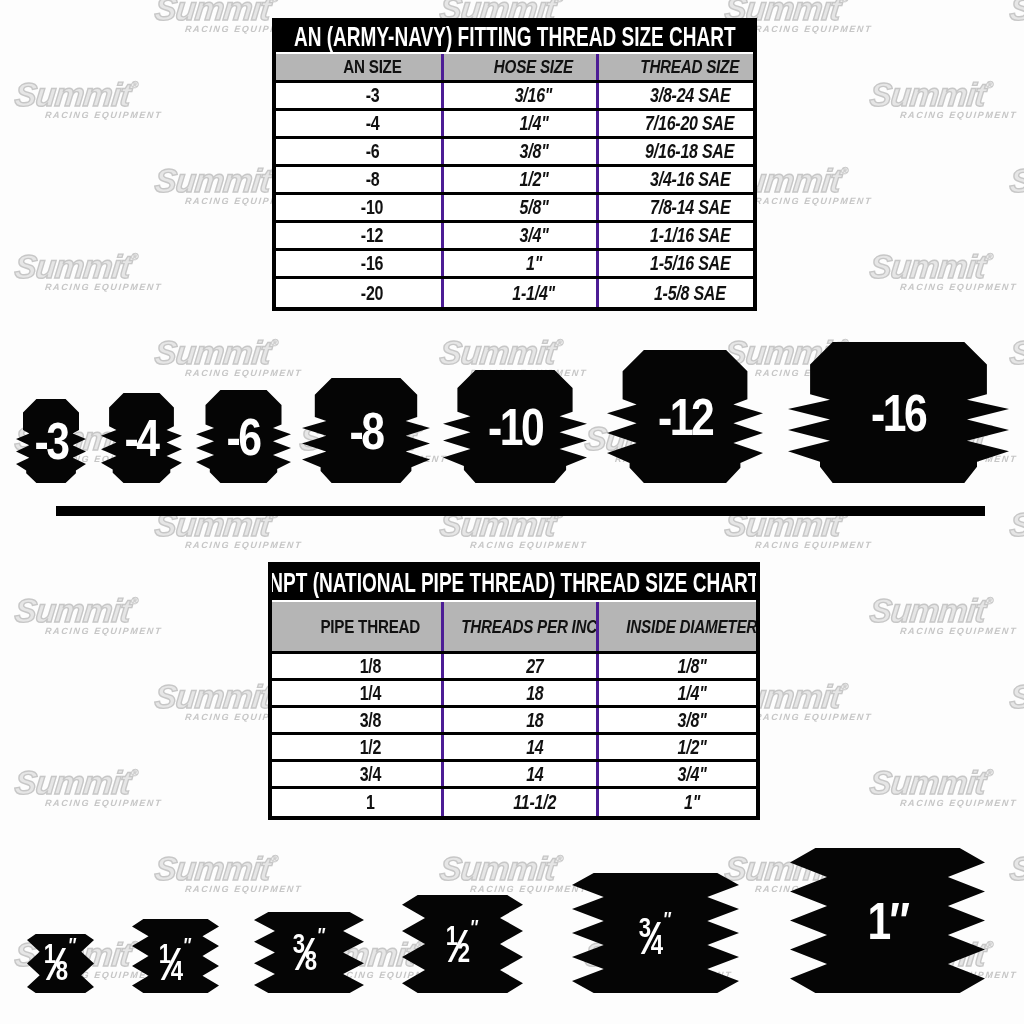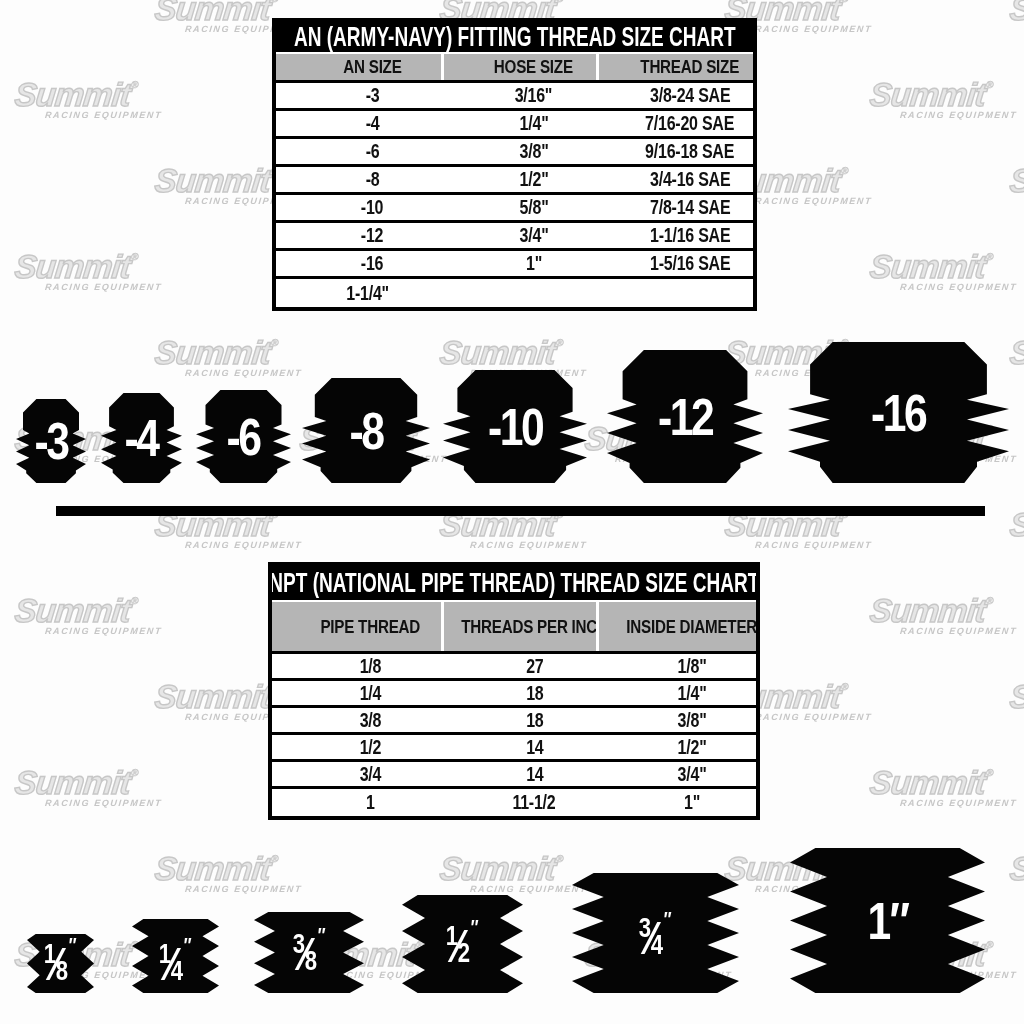--- a/index.html
+++ b/index.html
@@ -33,21 +33,21 @@
   #an-table .t-head{height:29px;}
   #npt-table .t-head{height:52px;}
   .t-row{display:flex;border-bottom:3px solid #000;background:#fff;box-sizing:border-box;}
   #an-table .t-row{height:28px;}
   #npt-table .t-row{height:27px;}
   .t-row:last-child{border-bottom:none;}
   .t-cell{
     display:flex;align-items:center;justify-content:center;overflow:hidden;
     box-sizing:border-box;color:#111;padding-left:28px;
   }
-  .t-cell + .t-cell{border-left:3px solid #ffffff;}
+  .t-cell + .t-cell{border-left:3px solid #4c1d95;font-style:italic;}
   .t-cell span{display:inline-block;white-space:nowrap;font-weight:700;transform:scaleX(0.8);letter-spacing:-0.3px;}
   .t-head .t-cell span{font-size:19px;}
   .t-row .t-cell span{font-size:20px;}
   
   .fitting{position:absolute;z-index:2;}
   .fitting svg{position:absolute;left:0;top:0;}
   .f-label{
     position:absolute;inset:0;display:flex;align-items:center;justify-content:center;
     color:#fff;font-weight:700;z-index:3;
   }
@@ -341,22 +341,28 @@
             <span>-16</span>
           </div>
           <div class="t-cell" style="flex: 0 0 32.5%;">
             <span>1"</span>
           </div>
           <div class="t-cell" style="flex: 0 0 33%;">
             <span>1-5/16 SAE</span>
           </div>
         </div>
         <div class="t-row">
+          <div class="t-cell" style="flex: 0 0 34.5%;">
+            <span>-20</span>
+          </div>
           <div class="t-cell" style="flex: 0 0 32.5%;">
             <span>1-1/4"</span>
+          </div>
+          <div class="t-cell" style="flex: 0 0 33%;">
+            <span>1-5/8 SAE</span>
           </div>
         </div>
       </div>
   </div>
 
   <div id="an-fittings">
       <div class="fitting" style="left: 16px; top: 399px; width: 70px; height: 84px;">
         <svg width="70" height="84" viewBox="0 0 70 84">
           <polygon points="20.4,0.0 49.6,0.0 63.0,13.4 63.0,31.1 56.7,34.4 70.0,39.9 56.7,46.2 70.0,52.5 56.7,58.8 70.0,65.1 59.9,71.4 59.9,74.3 49.6,84.0 20.4,84.0 10.2,74.3 10.2,71.4 0.0,65.1 13.3,58.8 0.0,52.5 13.3,46.2 0.0,39.9 13.3,34.4 7.0,31.1 7.0,13.4" fill="#050505"></polygon>
         </svg>

